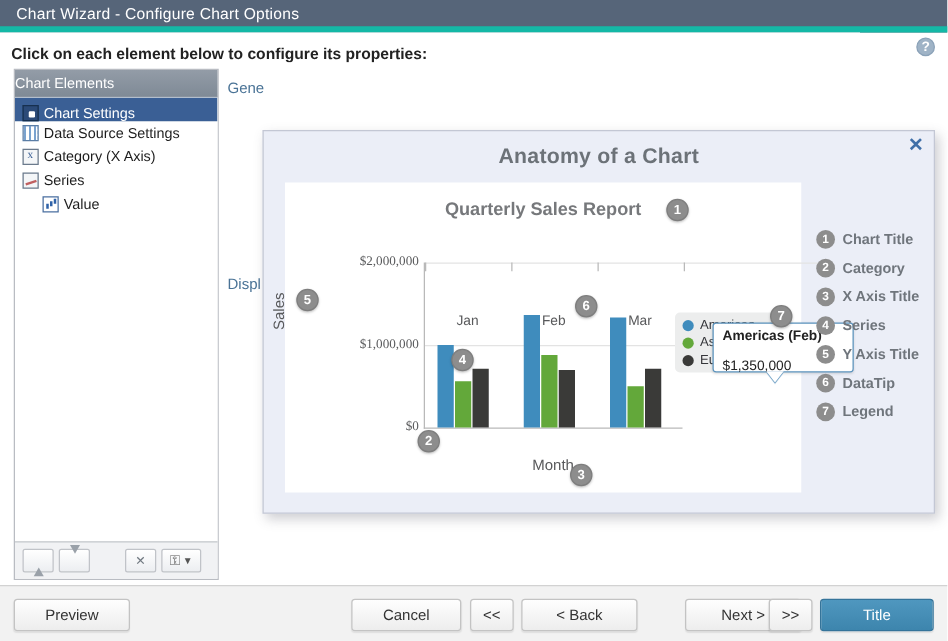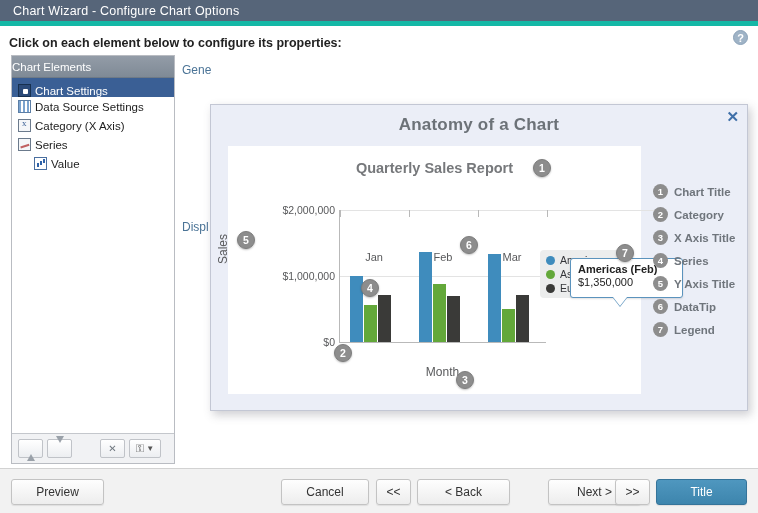--- a/index.html
+++ b/index.html
@@ -169,21 +169,21 @@
     border-bottom:1px solid #b9b9b9;
   }
   .gridline{
     position:absolute; left:0; width:100%; height:0;
     border-top:1px solid #e3e3e3;
   }
   #gl-top{ top:0; width:320px; }
   #gl-mid{ top:66px; width:298px; }
   .ytick{
     position:absolute; right:0; font-size:10.5px; color:#58595b;
-    text-align:right; white-space:nowrap;
+    text-align:right; white-space:nowrap;font-family:Liberation Serif, serif;
   }
   #yticks{ position:absolute; left:0; top:58px; width:107px; height:145px; }
   .xtick{
     position:absolute; top:8px; font-size:11px; color:#58595b;
     text-align:center; width:50px;margin-top:33px;
   }
   .xsep{
     position:absolute; top:0; width:0; height:7px;
     border-left:1px solid #b9b9b9;
   }
@@ -216,21 +216,21 @@
 
   
   #datatip{
     position:absolute; left:359px; top:153px;
     width:113px; height:40px;
     background:#ffffff; border:1px solid #5b93bd; border-radius:3px;
     padding:4px 7px;
     box-shadow:0 1px 2px rgba(0,0,0,.12);
   }
   #datatip .dt1{ font-size:11px; font-weight:bold; color:#222; }
-  #datatip .dt2{ font-size:11px; color:#222; margin-top:1px; }
+  #datatip .dt2{ font-size:11px; color:#222; margin-top:12px; }
   #dt-point{
     position:absolute; left:402px; top:192px;
     width:0; height:0;
     border-left:7px solid transparent; border-right:7px solid transparent;
     border-top:9px solid #ffffff;
     filter:drop-shadow(0 1px 0 #5b93bd);
   }
 
   
   .callout{

